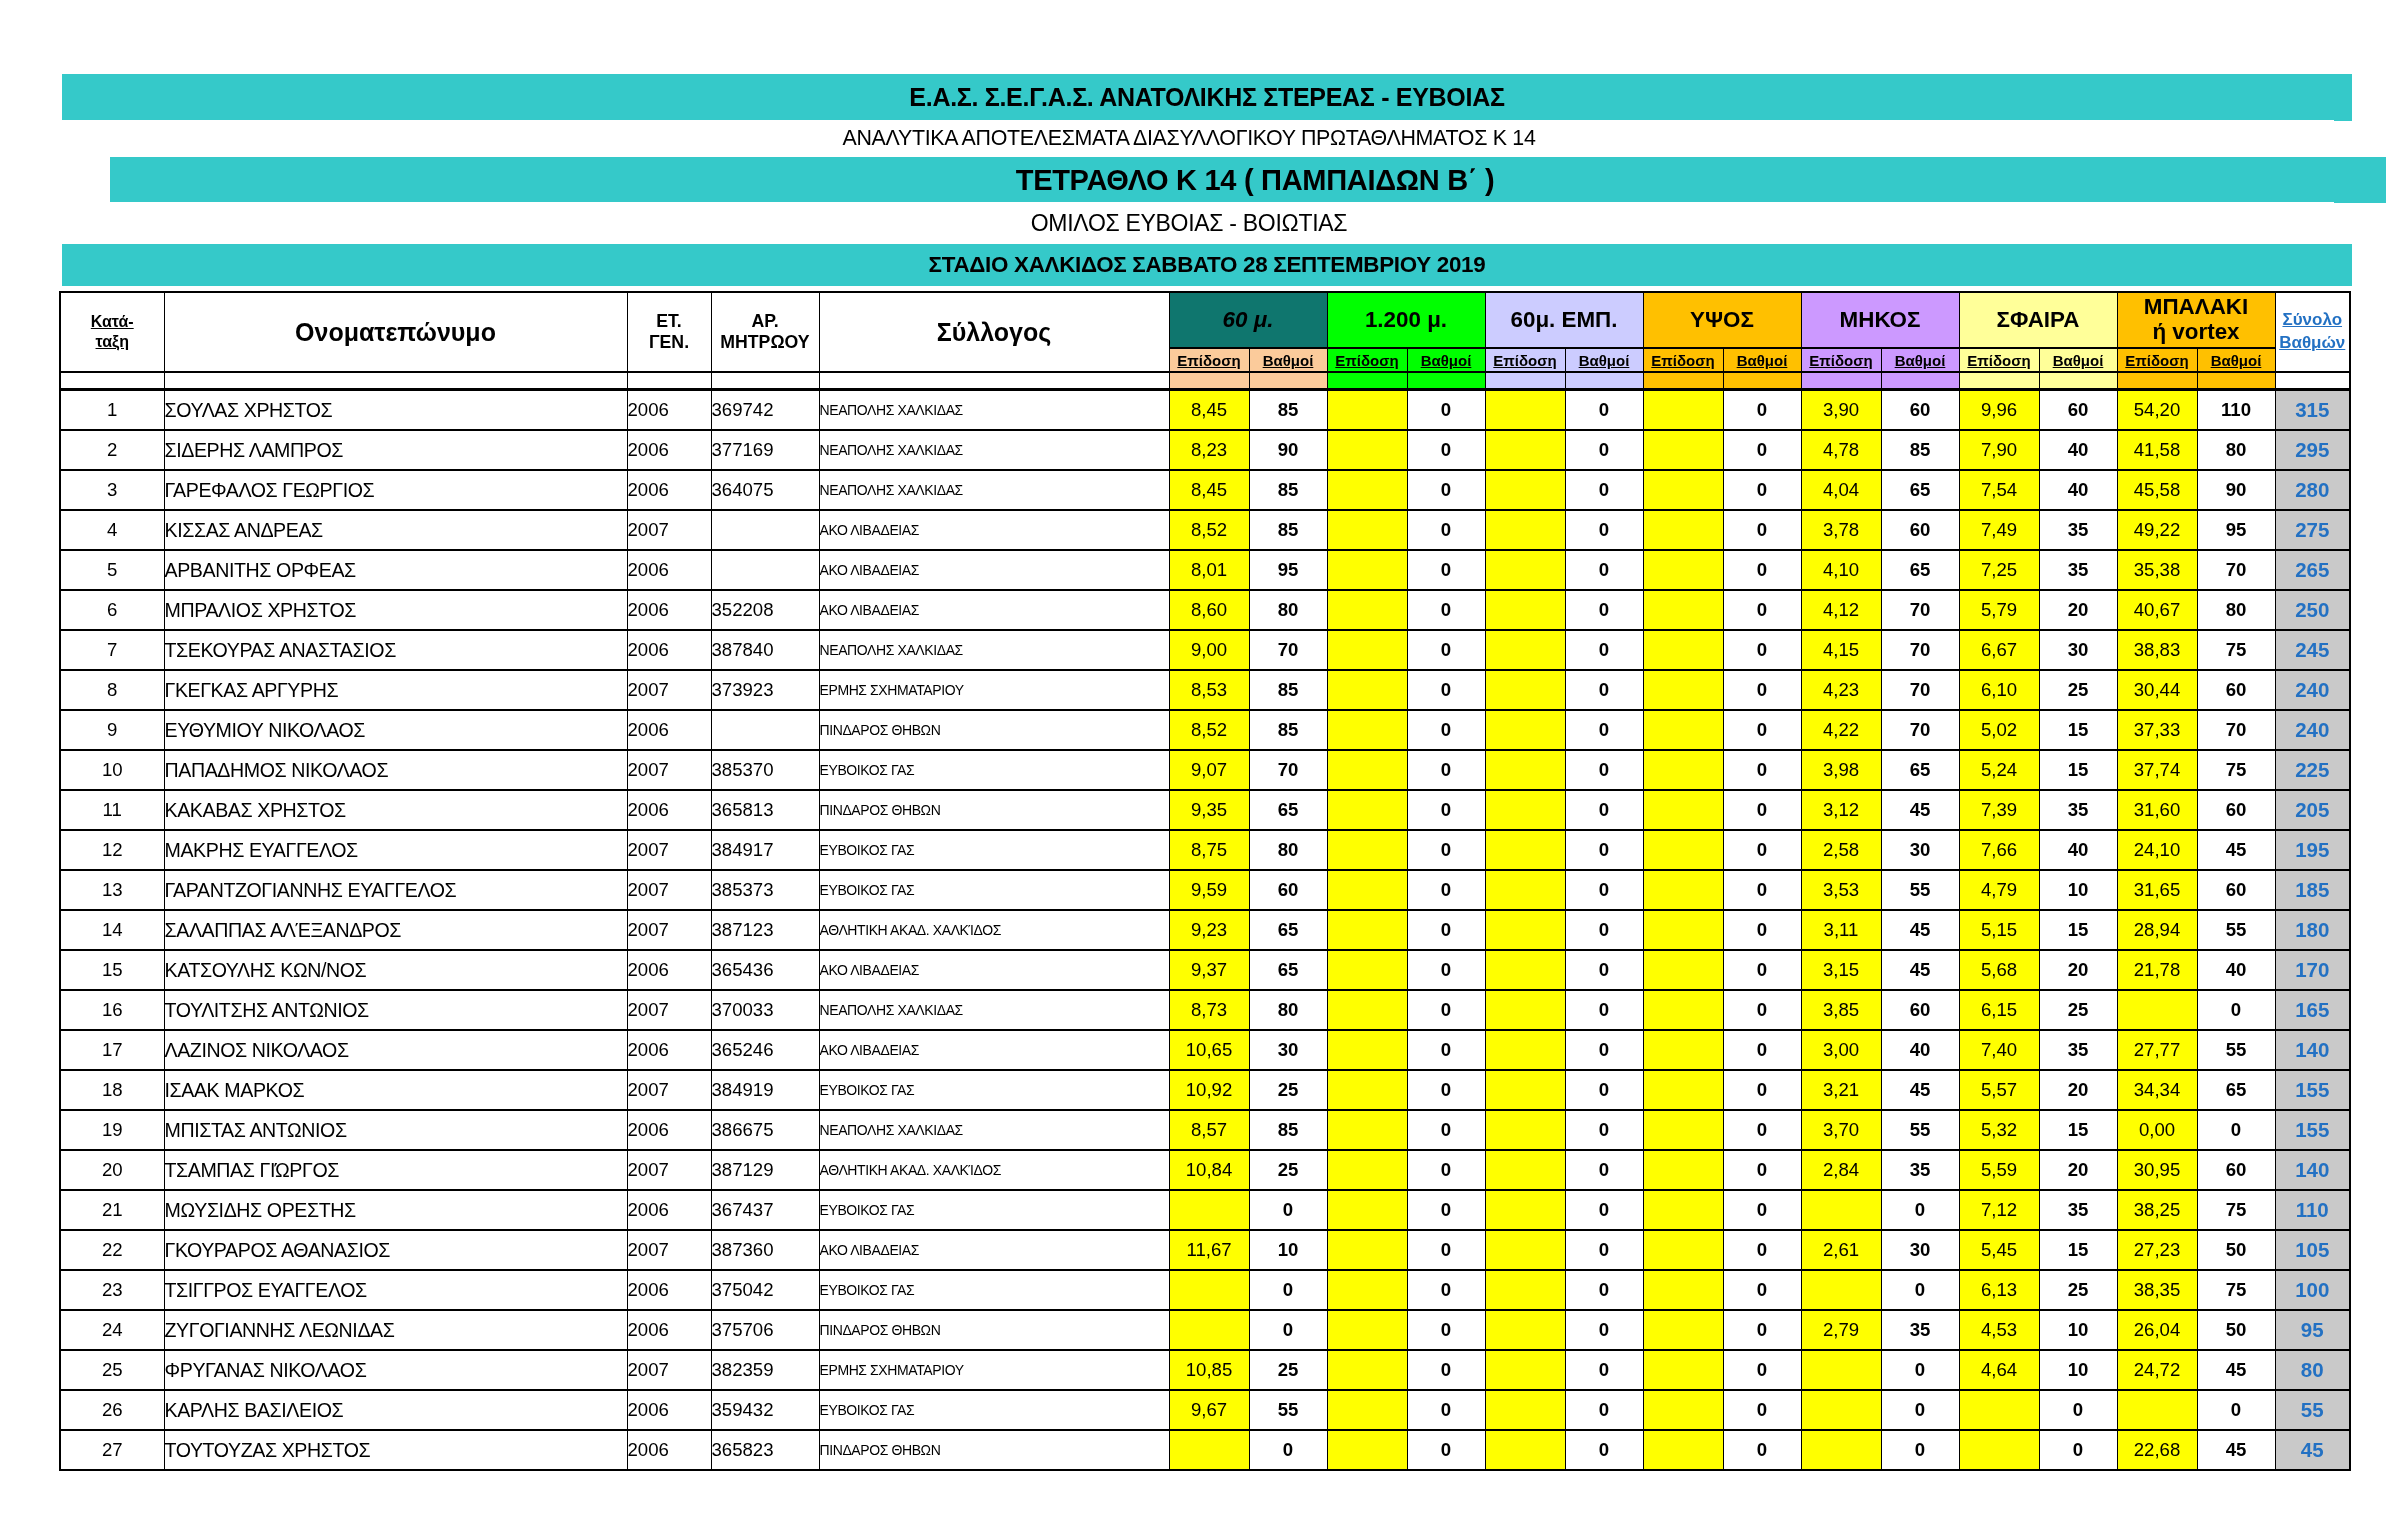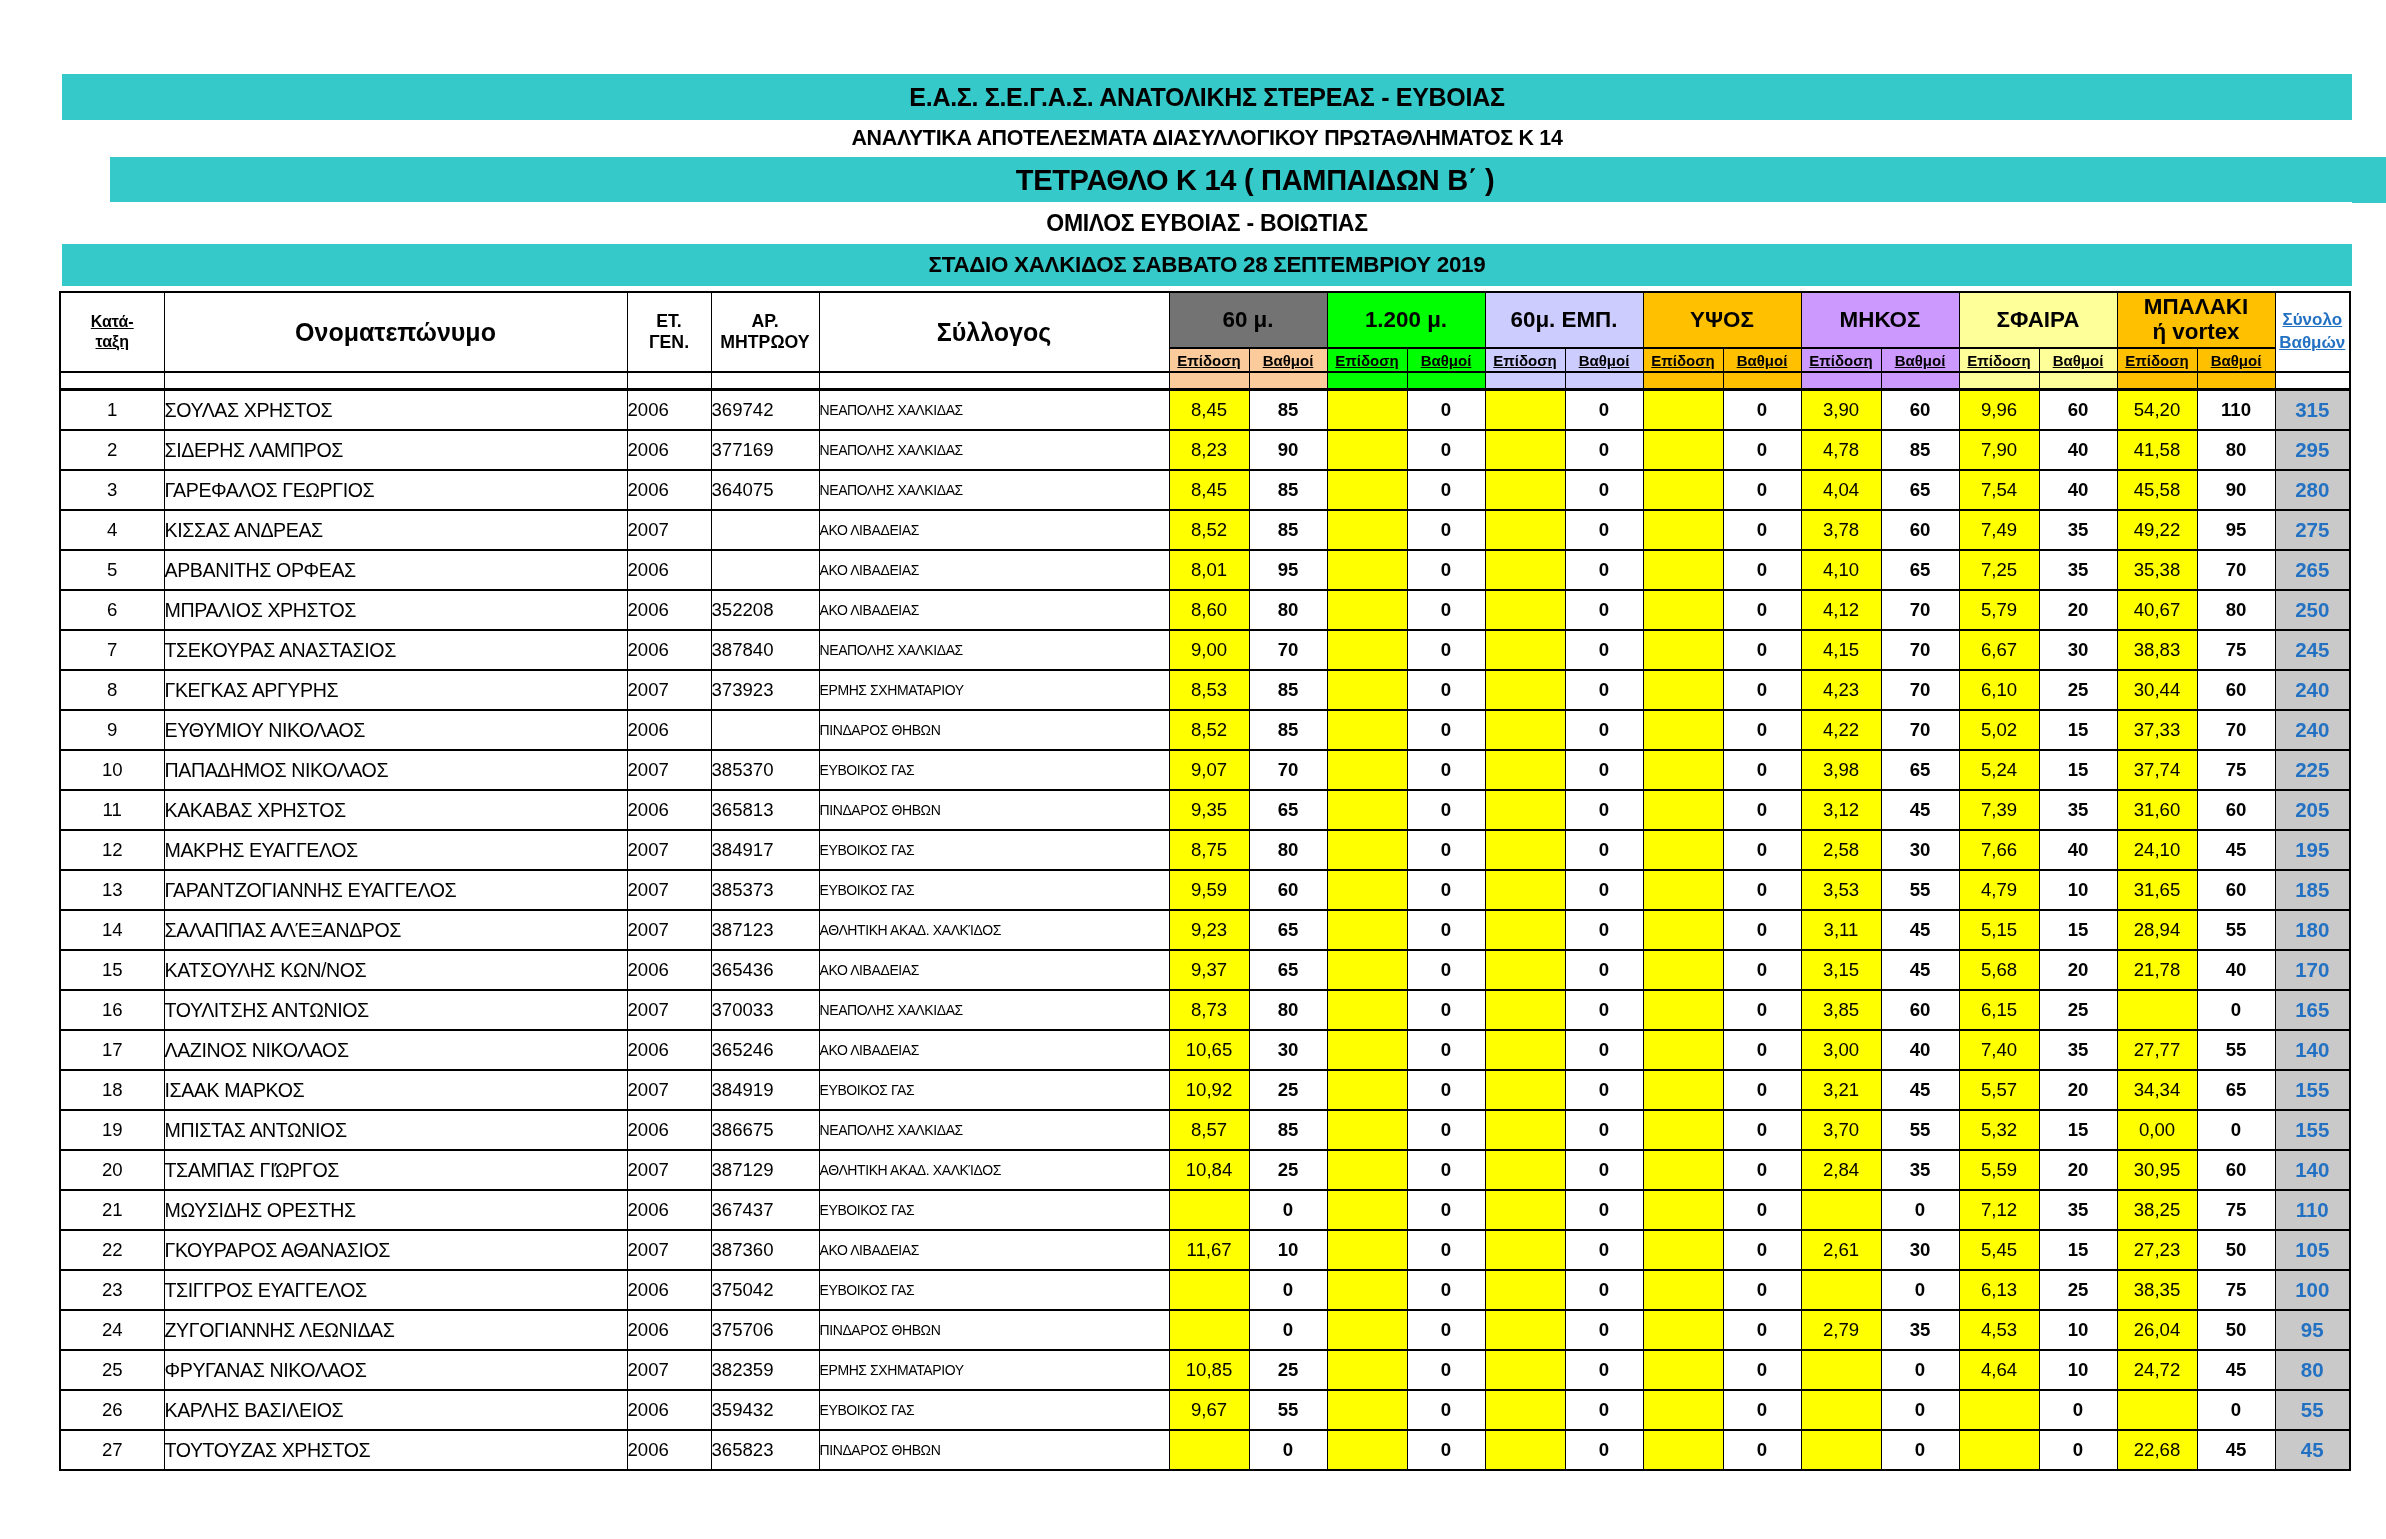--- a/index.html
+++ b/index.html
@@ -6,23 +6,23 @@
   body{
     width:2387px;height:1539px;position:relative;background:#ffffff;
     font-family:"Liberation Sans", sans-serif;color:#000;
   }
   .banner{
     position:absolute;left:62px;width:2290px;background:#35C9C9;
     display:flex;align-items:center;justify-content:center;
     font-weight:700;letter-spacing:-0.3px;
   }
   .title-row{
-    position:absolute;left:62px;width:2290px;background:#ffffff;
+    position:absolute;left:44px;width:2290px;background:#ffffff;
     display:flex;align-items:center;justify-content:center;
-    font-weight:700;letter-spacing:-0.3px;
+    font-weight:400;letter-spacing:-0.3px;
   }
   #banner-federation{top:74px;height:47px;font-size:25px;}
   #subtitle{top:120px;height:36px;font-size:21.4px;}
   #banner-event{top:157px;height:46px;font-size:29px;margin-left:48px;}
   #group-title{top:202px;height:42px;font-size:23px;}
   #banner-venue{top:244px;height:42px;font-size:22.4px;}
 
   table#results{
     position:absolute;left:59px;top:291px;
     border-collapse:collapse;table-layout:fixed;
@@ -90,21 +90,21 @@
       <col style="width: 78px;">
       <col style="width: 75px;">
     </colgroup>
   <thead id="thead">
       <tr class="h1">
         <th class="h-main h-rank" rowspan="2"><span class="ul">Κατά-</span><br><span class="ul">ταξη</span></th>
         <th class="h-main h-name" rowspan="2">Ονοματεπώνυμο</th>
         <th class="h-main h-year" rowspan="2"><span class="ul">ΕΤ.</span><br><span class="ul">ΓΕΝ.</span></th>
         <th class="h-main h-reg" rowspan="2"><span class="ul">ΑΡ.</span><br><span class="ul">ΜΗΤΡΩΟΥ</span></th>
         <th class="h-main h-club" rowspan="2">Σύλλογος</th>
-        <th class="h-event" colspan="2" style="background: #737373;">60 μ.</th>
+        <th class="h-event" colspan="2" style="background: #0f766e; font-style: italic;">60 μ.</th>
         <th class="h-event" colspan="2" style="background: rgb(0, 255, 0);">1.200 μ.</th>
         <th class="h-event" colspan="2" style="background: rgb(204, 204, 255);">60μ. ΕΜΠ.</th>
         <th class="h-event" colspan="2" style="background: rgb(255, 192, 0);">ΥΨΟΣ</th>
         <th class="h-event" colspan="2" style="background: rgb(204, 153, 255);">ΜΗΚΟΣ</th>
         <th class="h-event" colspan="2" style="background: rgb(255, 255, 153);">ΣΦΑΙΡΑ</th>
         <th class="h-event" colspan="2" style="background: rgb(255, 192, 0);">ΜΠΑΛΑΚΙ<br>ή vortex</th>
         <th class="h-total" rowspan="2"><span class="ul">Σύνολο</span><br><span class="ul">Βαθμών</span></th>
       </tr>
       <tr class="h2">
         <th class="h-sub" style="background: rgb(251, 203, 155);">Επίδοση</th>

